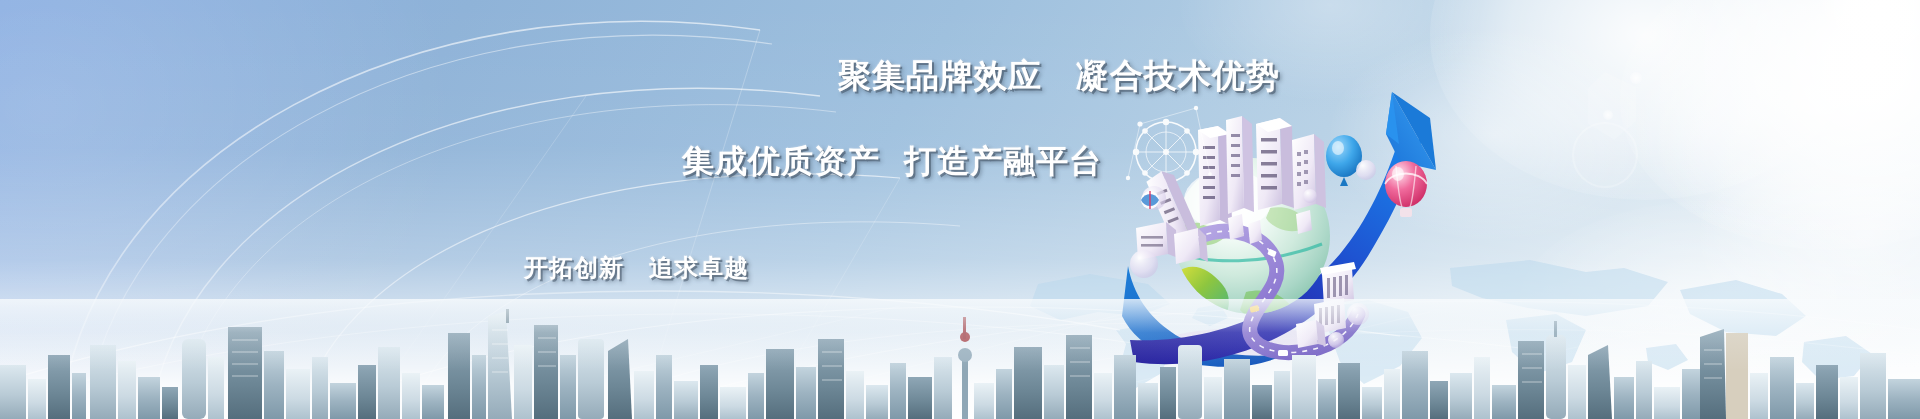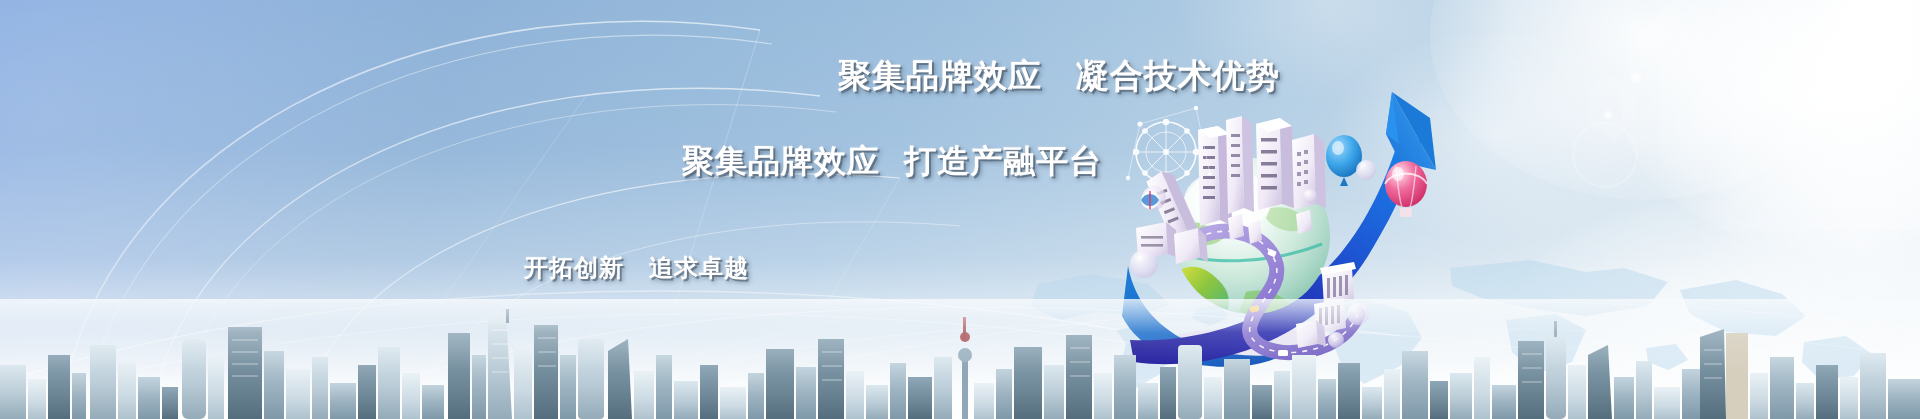--- a/index.html
+++ b/index.html
@@ -683,17 +683,17 @@
         <rect x="1704" y="50" width="18" height="2"></rect>
         <rect x="1704" y="64" width="18" height="2"></rect>
         <rect x="1704" y="78" width="18" height="2"></rect>
       </g>
     </g>
   </svg>
   <div class="skyline-fade"></div>
 
   <div class="slogans">
     <div class="slogan s1">聚集品牌效应　凝合技术优势</div>
-    <div class="slogan s2">聚集品牌效应  打造产融平台</div>
+    <div class="slogan s2">集成优质资产  打造产融平台</div>
     <div class="slogan s3">开拓创新　追求卓越</div>
   </div>
 
 </div>
 
 </body></html>

